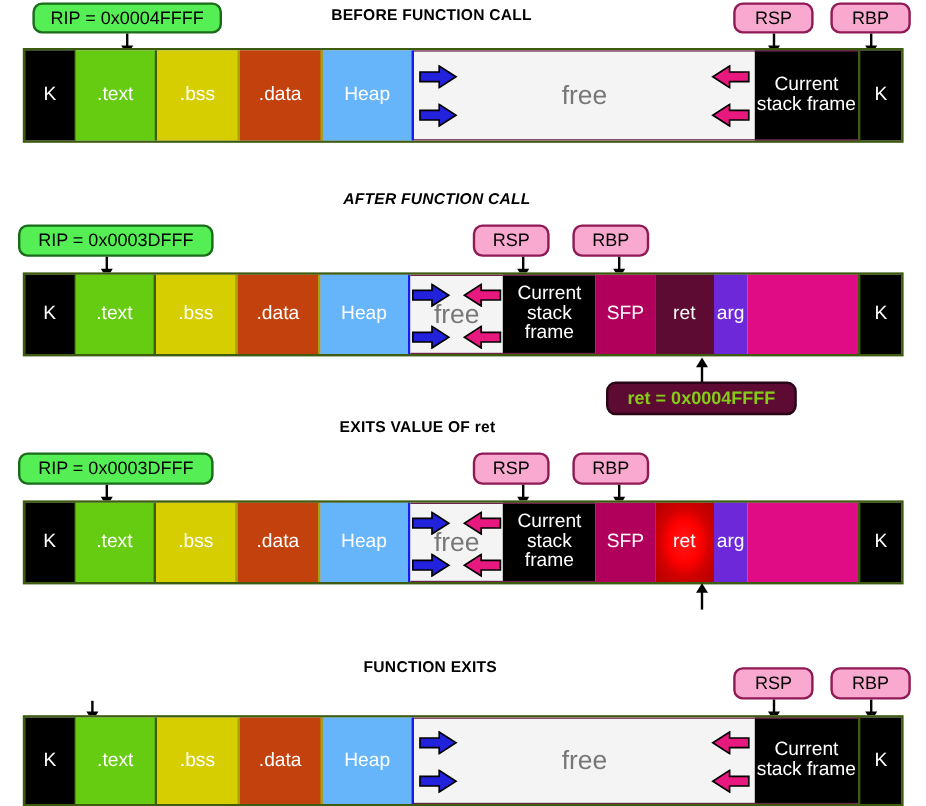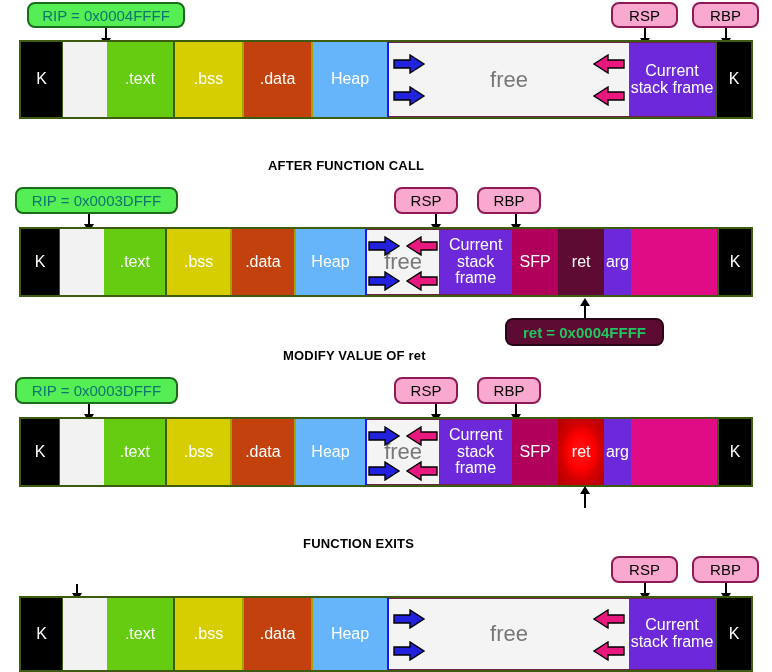--- a/index.html
+++ b/index.html
@@ -34,31 +34,31 @@
     justify-content: center;
     border-radius: 8px;
     border: 2px solid;
     font-size: 15px;
     white-space: nowrap;
     padding: 0 8px;
   }
   .callout.green {
     background: #55ee55;
     border-color: #1a6b1a;
-    color: #0f766e;
+    color: #000000;
   }
   .callout.pink {
     background: #f9a8cf;
     border-color: #8f1a55;
     color: #000000;
   }
   .callout.maroon {
     background: #5e0b34;
     border-color: #2a0417;
-    color: #22c55e;
+    color: #84cc16;
     font-weight: bold;
   }
   .callout.red {
     background: #f50b0b;
     border-color: #8b0000;
     color: #ffffff;
     font-weight: bold;
   }
 
   
@@ -89,32 +89,32 @@
     align-items: center;
     justify-content: center;
     font-size: 16px;
     color: #ffffff;
     overflow: hidden;
     text-align: center;
     line-height: 1.05;
   }
   .seg.kernel   { background: #000000; border-right: 1px solid #3d5c0f; }
   .seg.kernel-r { background: #000000; border-left: 2px solid #3d5c0f; }
-  .seg.text     { background: #66cc11; border-right: 2px solid #3d5c0f; margin-left: 44px; }
+  .seg.text     { background: #66cc11; border-right: 2px solid #3d5c0f; }
   .seg.bss      { background: #d6ce00; border-right: 2px solid #a8a200; }
   .seg.data     { background: #c2410c; border-right: 2px solid #a8a200; }
   .seg.heap     { background: #66b5fb; border: 2px solid #1a1aee; border-width: 0 2px 0 0; }
   .seg.free     {
     background: #f4f4f4;
     color: #777777;
     font-size: 22px;
     border-top: 1px solid #6b2347;
     border-bottom: 1px solid #6b2347;
   }
-  .seg.stackframe { background: #6d28d9; border-top:1px solid #6b2347; border-bottom:1px solid #6b2347; }
+  .seg.stackframe { background: #000000; border-top:1px solid #6b2347; border-bottom:1px solid #6b2347; }
   .seg.sfp  { background: #b0005c; }
   .seg.ret  { background: #5e0b34; }
   .seg.ret-hot {
     background: radial-gradient(ellipse at 50% 50%, #ff1a1a 0%, #ff0000 38%, #d10000 62%, #b00000 100%);
   }
   .seg.arg  { background: #6d28d9; }
   .seg.rest { background: #e00c85; }
 
   .heap-blue-border { border-left: 2px solid #1a1aee; }
 
@@ -123,20 +123,21 @@
     position: absolute;
     width: 34px; height: 20px;
   }
   .grow svg { display: block; }
 </style>
 </head>
 <body>
 
 <div id="page">
 
+  <div class="section-title" style="left:276px; top:5px;">BEFORE FUNCTION CALL</div>
 
   <div class="callout green" style="left:27px; top:2px; width:158px; height:26px;">RIP = 0x0004FFFF</div>
   <div class="connector" style="left:105px; top:28px; height:12px;"></div>
   <div class="connector-head down" style="left:101px; top:38px;"></div>
 
   <div class="callout pink" style="left:611px; top:2px; width:67px; height:26px;">RSP</div>
   <div class="connector" style="left:644px; top:28px; height:12px;"></div>
   <div class="connector-head down" style="left:640px; top:38px;"></div>
 
   <div class="callout pink" style="left:692px; top:2px; width:67px; height:26px;">RBP</div>
@@ -169,21 +170,21 @@
       <div class="grow" style="right:3px; top:43px;">
         <svg width="34" height="20" viewBox="0 0 34 20">
             <path d="M32,6 L16,6 L16,1 L2,10 L16,19 L16,14 L32,14 Z" fill="#e8197e" stroke="#000" stroke-width="1.4"></path>
           </svg>
       </div>
     </div>
     <div class="seg stackframe" style="width:86px;">Current stack frame</div>
     <div class="seg kernel-r" style="width:36px;">K</div>
   </div>
 
-  <div class="section-title" style="left:268px; top:158px;">AFTER FUNCTION CALL</div>
+  <div class="section-title" style="left:286px; top:158px;font-style:italic;">AFTER FUNCTION CALL</div>
 
   <div class="callout green" style="left:15px; top:187px; width:163px; height:27px;">RIP = 0x0003DFFF</div>
   <div class="connector" style="left:88px; top:214px; height:13px;"></div>
   <div class="connector-head down" style="left:84px; top:224px;"></div>
 
   <div class="callout pink" style="left:394px; top:187px; width:64px; height:27px;">RSP</div>
   <div class="connector" style="left:435px; top:214px; height:13px;"></div>
   <div class="connector-head down" style="left:431px; top:224px;"></div>
 
   <div class="callout pink" style="left:477px; top:187px; width:64px; height:27px;">RBP</div>
@@ -224,21 +225,21 @@
     <div class="seg ret" style="width:49px;">ret</div>
     <div class="seg arg" style="width:29px;">arg</div>
     <div class="seg rest" style="width:93px;"></div>
     <div class="seg kernel-r" style="width:36px;">K</div>
   </div>
 
   <div class="connector" style="left:584px; top:305px; height:15px;"></div>
   <div class="connector-head up" style="left:580px; top:298px;"></div>
   <div class="callout maroon" style="left:505px; top:318px; width:159px; height:28px;">ret = 0x0004FFFF</div>
 
-  <div class="section-title" style="left:283px; top:348px;">MODIFY VALUE OF ret</div>
+  <div class="section-title" style="left:283px; top:348px;">EXITS VALUE OF ret</div>
 
   <div class="callout green" style="left:15px; top:377px; width:163px; height:27px;">RIP = 0x0003DFFF</div>
   <div class="connector" style="left:88px; top:404px; height:13px;"></div>
   <div class="connector-head down" style="left:84px; top:414px;"></div>
 
   <div class="callout pink" style="left:394px; top:377px; width:64px; height:27px;">RSP</div>
   <div class="connector" style="left:435px; top:404px; height:13px;"></div>
   <div class="connector-head down" style="left:431px; top:414px;"></div>
 
   <div class="callout pink" style="left:477px; top:377px; width:64px; height:27px;">RBP</div>
@@ -278,21 +279,21 @@
     <div class="seg sfp" style="width:50px;">SFP</div>
     <div class="seg ret-hot" style="width:49px;">ret</div>
     <div class="seg arg" style="width:29px;">arg</div>
     <div class="seg rest" style="width:93px;"></div>
     <div class="seg kernel-r" style="width:36px;">K</div>
   </div>
 
   <div class="connector" style="left:584px; top:493px; height:15px;"></div>
   <div class="connector-head up" style="left:580px; top:486px;"></div>
 
-  <div class="section-title" style="left:303px; top:536px;">FUNCTION EXITS</div>
+  <div class="section-title" style="left:303px; top:548px;">FUNCTION EXITS</div>
 
   <div class="connector" style="left:76px; top:584px; height:12px;"></div>
   <div class="connector-head down" style="left:72px; top:593px;"></div>
 
   <div class="callout pink" style="left:611px; top:556px; width:67px; height:27px;">RSP</div>
   <div class="connector" style="left:644px; top:583px; height:13px;"></div>
   <div class="connector-head down" style="left:640px; top:593px;"></div>
 
   <div class="callout pink" style="left:692px; top:556px; width:67px; height:27px;">RBP</div>
   <div class="connector" style="left:725px; top:583px; height:13px;"></div>

